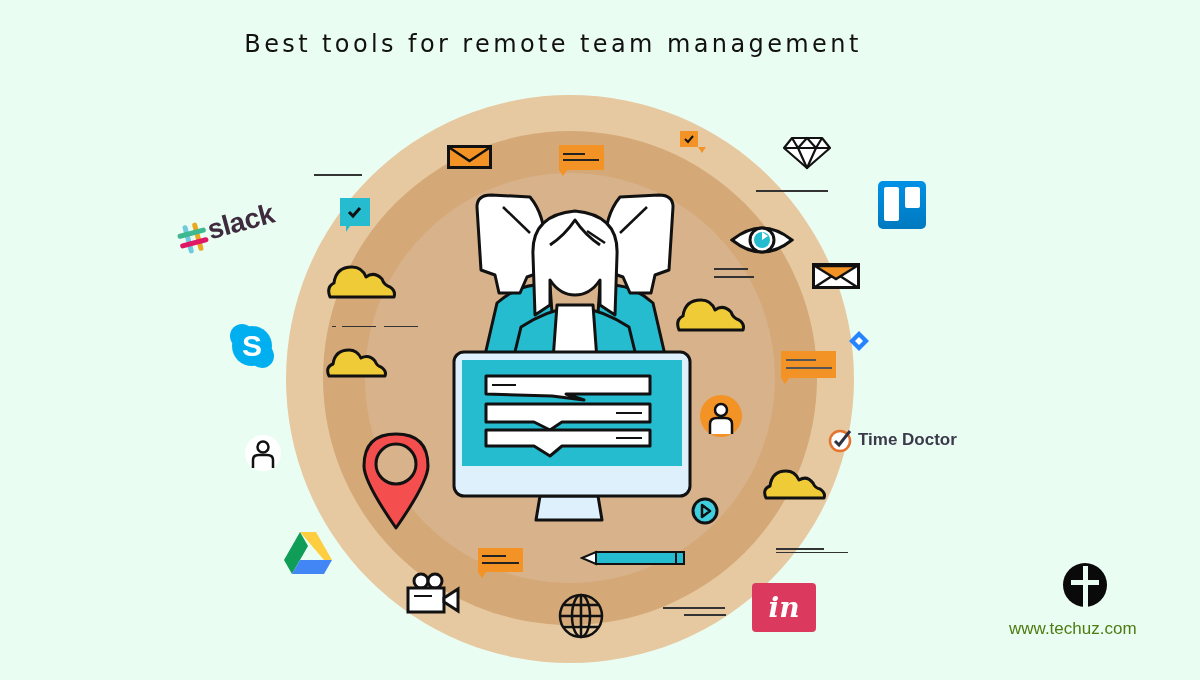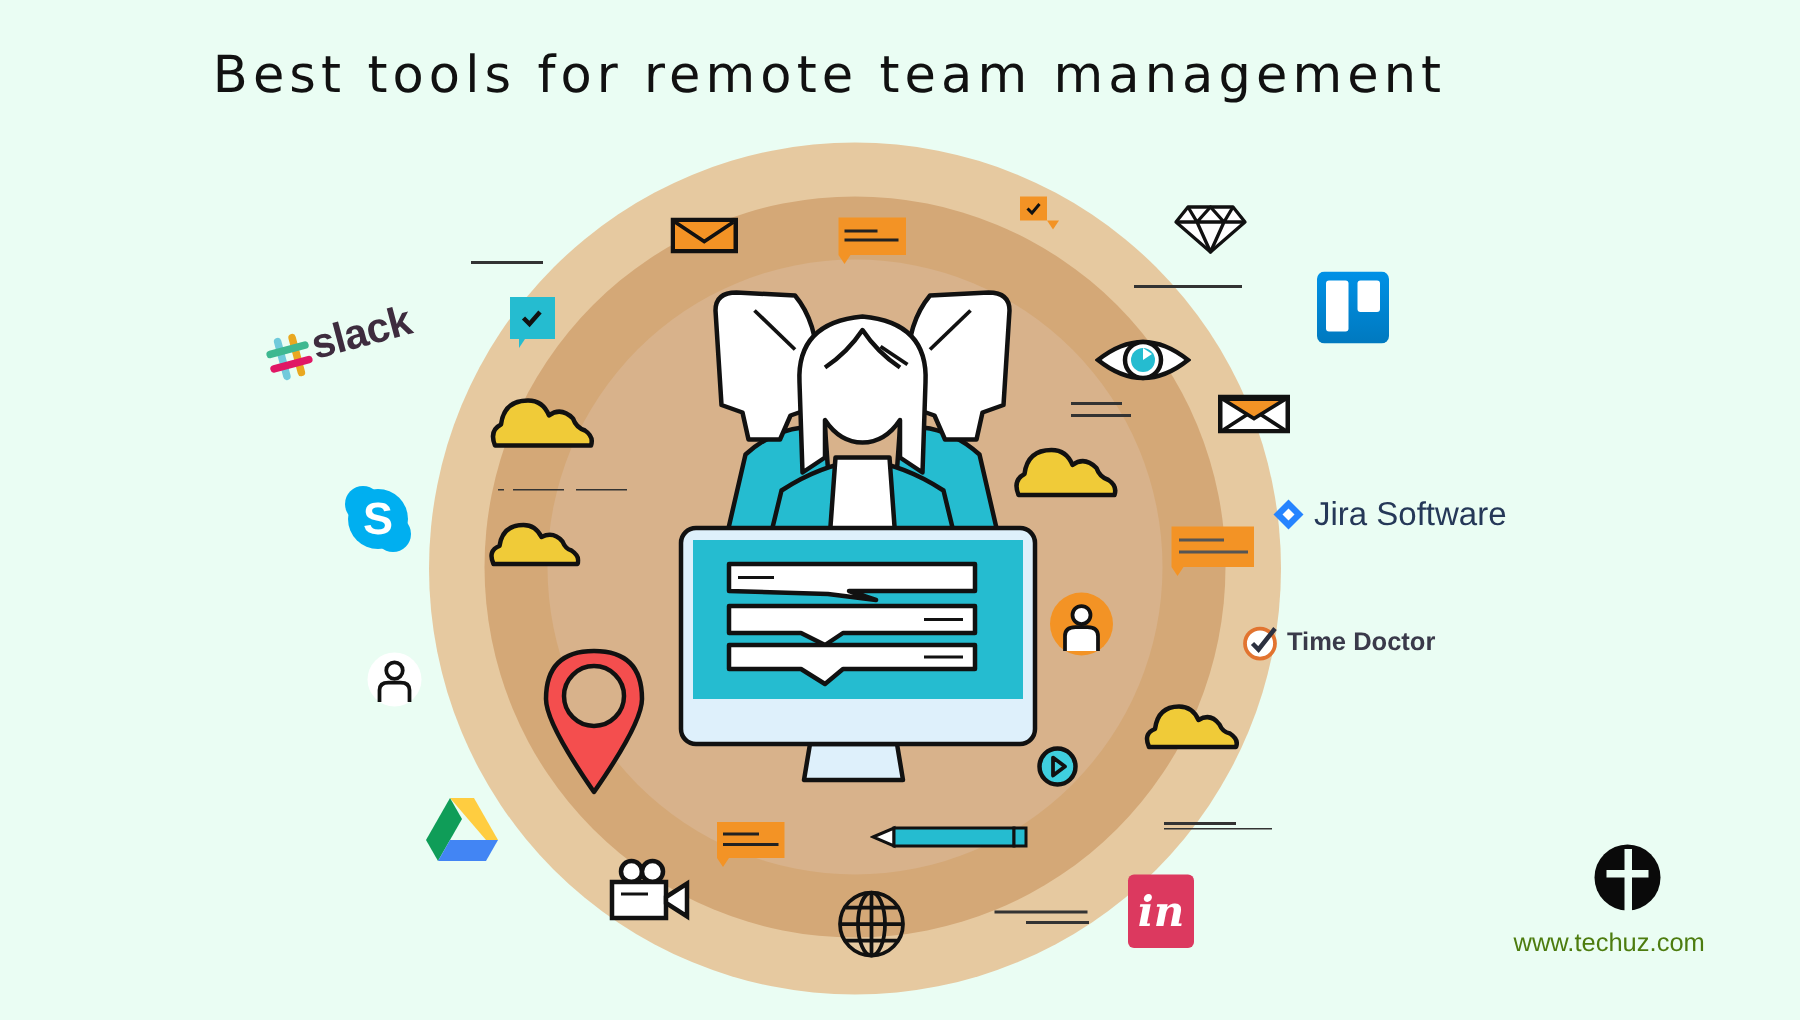--- a/index.html
+++ b/index.html
@@ -1,18 +1,18 @@
 <!DOCTYPE html>
 <html><head>
 <meta charset="utf-8">
 <style>
   html,body{margin:0;padding:0;}
   body{width:1200px;height:680px;background:#eafdf3;position:relative;overflow:hidden;font-family:"Liberation Sans",sans-serif;}
   .abs{position:absolute;}
-  .title{position:absolute;left:0;top:30px;width:1106px;text-align:center;font-family:"DejaVu Sans",sans-serif;font-size:34px;letter-spacing:3.4px;color:#111;font-weight:500;}
+  .title{position:absolute;left:0;top:30px;width:1106px;text-align:center;font-family:"DejaVu Sans",sans-serif;font-size:24px;letter-spacing:3.4px;color:#111;font-weight:500;}
   .ring{position:absolute;border-radius:50%;}
   .ring-outer{left:286px;top:95px;width:568px;height:568px;background:radial-gradient(circle,#e6c9a0 80%,#ecdcbc 100%);}
   .ring-mid{left:323px;top:131px;width:494px;height:494px;background:radial-gradient(circle,#d4a877 86%,#c9975f 100%);}
   .ring-inner{left:365px;top:173px;width:410px;height:410px;background:#d8b28b;}
   .line{position:absolute;height:2px;background:#333;}
   .bubble{position:absolute;background:#f39325;}
   .bubble::after{content:"";position:absolute;bottom:-6px;border-left:4px solid transparent;border-right:4px solid transparent;border-top:6px solid #f39325;}
   .b-lines i{position:absolute;height:2px;background:#222;display:block;}
   .brand{position:absolute;}
   .jira-text{font-size:22px;color:#253858;font-weight:400;}
@@ -229,32 +229,31 @@
   <rect x="0" y="0" width="48" height="48" rx="5" fill="url(#tg)"></rect>
   <rect x="6" y="6" width="15" height="34" rx="2" fill="#fff"></rect>
   <rect x="27" y="6" width="15" height="21" rx="2" fill="#fff"></rect>
 </svg>
 
 <div class="brand" style="left:848px;top:330px;display:flex;align-items:center;">
   <svg width="22" height="22" viewBox="0 0 22 22">
     <path d="M11 1 L21 11 L11 21 L1 11 Z" fill="#2684ff"></path>
     <path d="M11 7 L15 11 L11 15 L7 11 Z" fill="#fff"></path>
   </svg>
-  <span class="jira-text" style="margin-left:6px;">Jira Software</span>
-</div>
-
-<div class="brand" style="left:828px;top:415px;display:flex;align-items:center;">
+</div>
+
+<div class="brand" style="left:828px;top:427px;display:flex;align-items:center;">
   <svg width="26" height="26" viewBox="0 0 26 26">
     <circle cx="12" cy="14" r="10" fill="#fff" stroke="#e27430" stroke-width="2.5"></circle>
     <path d="M7 14 L11 18 L22 4" stroke="#2d3140" stroke-width="3" fill="none"></path>
   </svg>
   <span class="td-text" style="margin-left:4px;">Time Doctor</span>
 </div>
 
-<div class="brand" style="left:752px;top:583px;width:44px;height:49px;background:#dc395f;border-radius:4px;display:flex;align-items:center;justify-content:center;">
+<div class="brand" style="left:752px;top:583px;width:64px;height:49px;background:#dc395f;border-radius:4px;display:flex;align-items:center;justify-content:center;">
   <span style="color:#fff;font-family:'DejaVu Serif',serif;font-style:italic;font-weight:bold;font-size:28px;">in</span>
 </div>
 
 <svg class="abs" style="left:1062px;top:562px;" width="46" height="46" viewBox="0 0 46 46">
   <circle cx="23" cy="23" r="22" fill="#0a0a0a"></circle>
   <rect x="21" y="4" width="5" height="42" fill="#eafdf3"></rect>
   <rect x="9" y="18" width="28" height="5" fill="#eafdf3"></rect>
 </svg>
 <a class="abs site" style="left:1009px;top:619px;text-decoration:none;">www.techuz.com</a>
 

